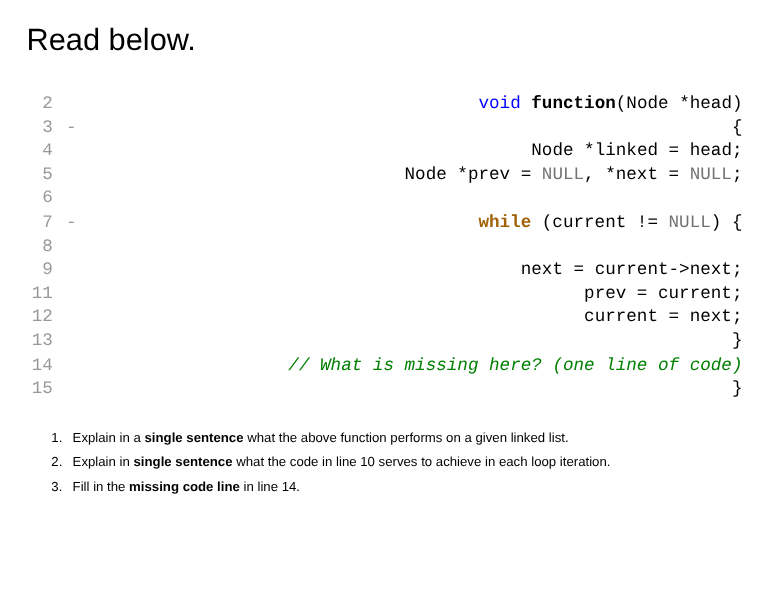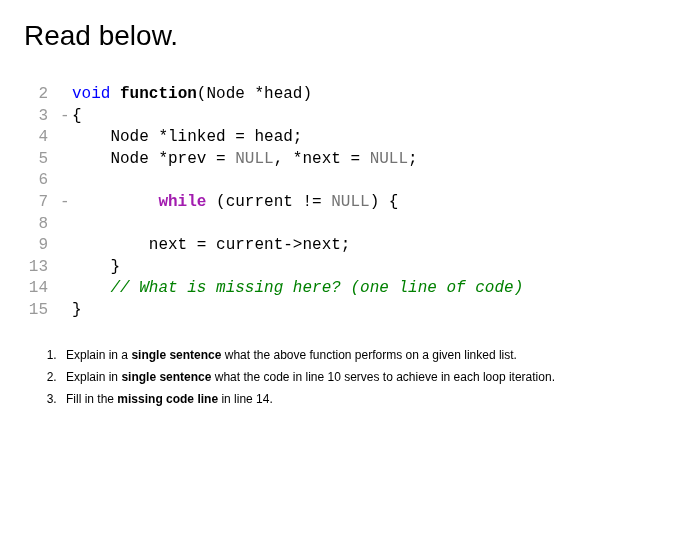--- a/index.html
+++ b/index.html
@@ -33,24 +33,25 @@
     }
     .line-num {
       width: 32px;
       text-align: right;
       color: #999;
       padding-right: 12px;
       flex-shrink: 0;
     }
     .code-text {
       flex: 1;
+      text-align: right;
     }
     .kw-void { color: #0000ff; }
     .kw-func { color: #000; font-weight: bold; }
-    .kw-while { color: #a21caf; font-weight: bold; margin-left: 48px; }
+    .kw-while { color: #a16207; font-weight: bold; margin-left: 48px; }
     .kw-null { color: #737373; }
     .comment { color: #008000; font-style: italic; }
     .questions {
       font-size: 12px;
       line-height: 1.5;
       padding-left: 36px;
       color: #000;
     }
     .questions li {
       margin-bottom: 4px;
@@ -65,20 +66,22 @@
 
 <div class="code-block" id="code-block">
     <div class="code-line"><span class="line-num">2</span><span style="width: 12px; display: inline-block; color: rgb(153, 153, 153);"> </span><span class="code-text"><span class="kw-void">void</span><span> </span><span class="kw-func">function</span><span>(Node *head)</span></span></div>
     <div class="code-line"><span class="line-num">3</span><span style="width: 12px; display: inline-block; color: rgb(153, 153, 153);">-</span><span class="code-text"><span>{</span></span></div>
     <div class="code-line"><span class="line-num">4</span><span style="width: 12px; display: inline-block; color: rgb(153, 153, 153);"> </span><span class="code-text">    <span>Node *linked = head;</span></span></div>
     <div class="code-line"><span class="line-num">5</span><span style="width: 12px; display: inline-block; color: rgb(153, 153, 153);"> </span><span class="code-text">    <span>Node *prev = </span><span class="kw-null">NULL</span><span>, *next = </span><span class="kw-null">NULL</span><span>;</span></span></div>
     <div class="code-line"><span class="line-num">6</span><span style="width: 12px; display: inline-block; color: rgb(153, 153, 153);"> </span><span class="code-text"></span></div>
     <div class="code-line"><span class="line-num">7</span><span style="width: 12px; display: inline-block; color: rgb(153, 153, 153);">-</span><span class="code-text">    <span class="kw-while">while</span><span> (current != </span><span class="kw-null">NULL</span><span>) {</span></span></div>
     <div class="code-line"><span class="line-num">8</span><span style="width: 12px; display: inline-block; color: rgb(153, 153, 153);"> </span><span class="code-text"></span></div>
     <div class="code-line"><span class="line-num">9</span><span style="width: 12px; display: inline-block; color: rgb(153, 153, 153);"> </span><span class="code-text">        <span>next = current-&gt;next;</span></span></div>
+    <div class="code-line"><span class="line-num">11</span><span style="width: 12px; display: inline-block; color: rgb(153, 153, 153);"> </span><span class="code-text">        <span>prev = current;</span></span></div>
+    <div class="code-line"><span class="line-num">12</span><span style="width: 12px; display: inline-block; color: rgb(153, 153, 153);"> </span><span class="code-text">        <span>current = next;</span></span></div>
     <div class="code-line"><span class="line-num">13</span><span style="width: 12px; display: inline-block; color: rgb(153, 153, 153);"> </span><span class="code-text">    <span>}</span></span></div>
     <div class="code-line"><span class="line-num">14</span><span style="width: 12px; display: inline-block; color: rgb(153, 153, 153);"> </span><span class="code-text">    <span class="comment">// What is missing here? (one line of code)</span></span></div>
     <div class="code-line"><span class="line-num">15</span><span style="width: 12px; display: inline-block; color: rgb(153, 153, 153);"> </span><span class="code-text"><span>}</span></span></div>
   </div>
 
 <ol class="questions" id="question-list">
     <li><span>Explain in a </span><span class="bold">single sentence</span><span> what the above function performs on a given linked list.</span></li>
     <li><span>Explain in </span><span class="bold">single sentence</span><span> what the code in line 10 serves to achieve in each loop iteration.</span></li>
     <li><span>Fill in the </span><span class="bold">missing code line</span><span> in line 14.</span></li>
   </ol>

